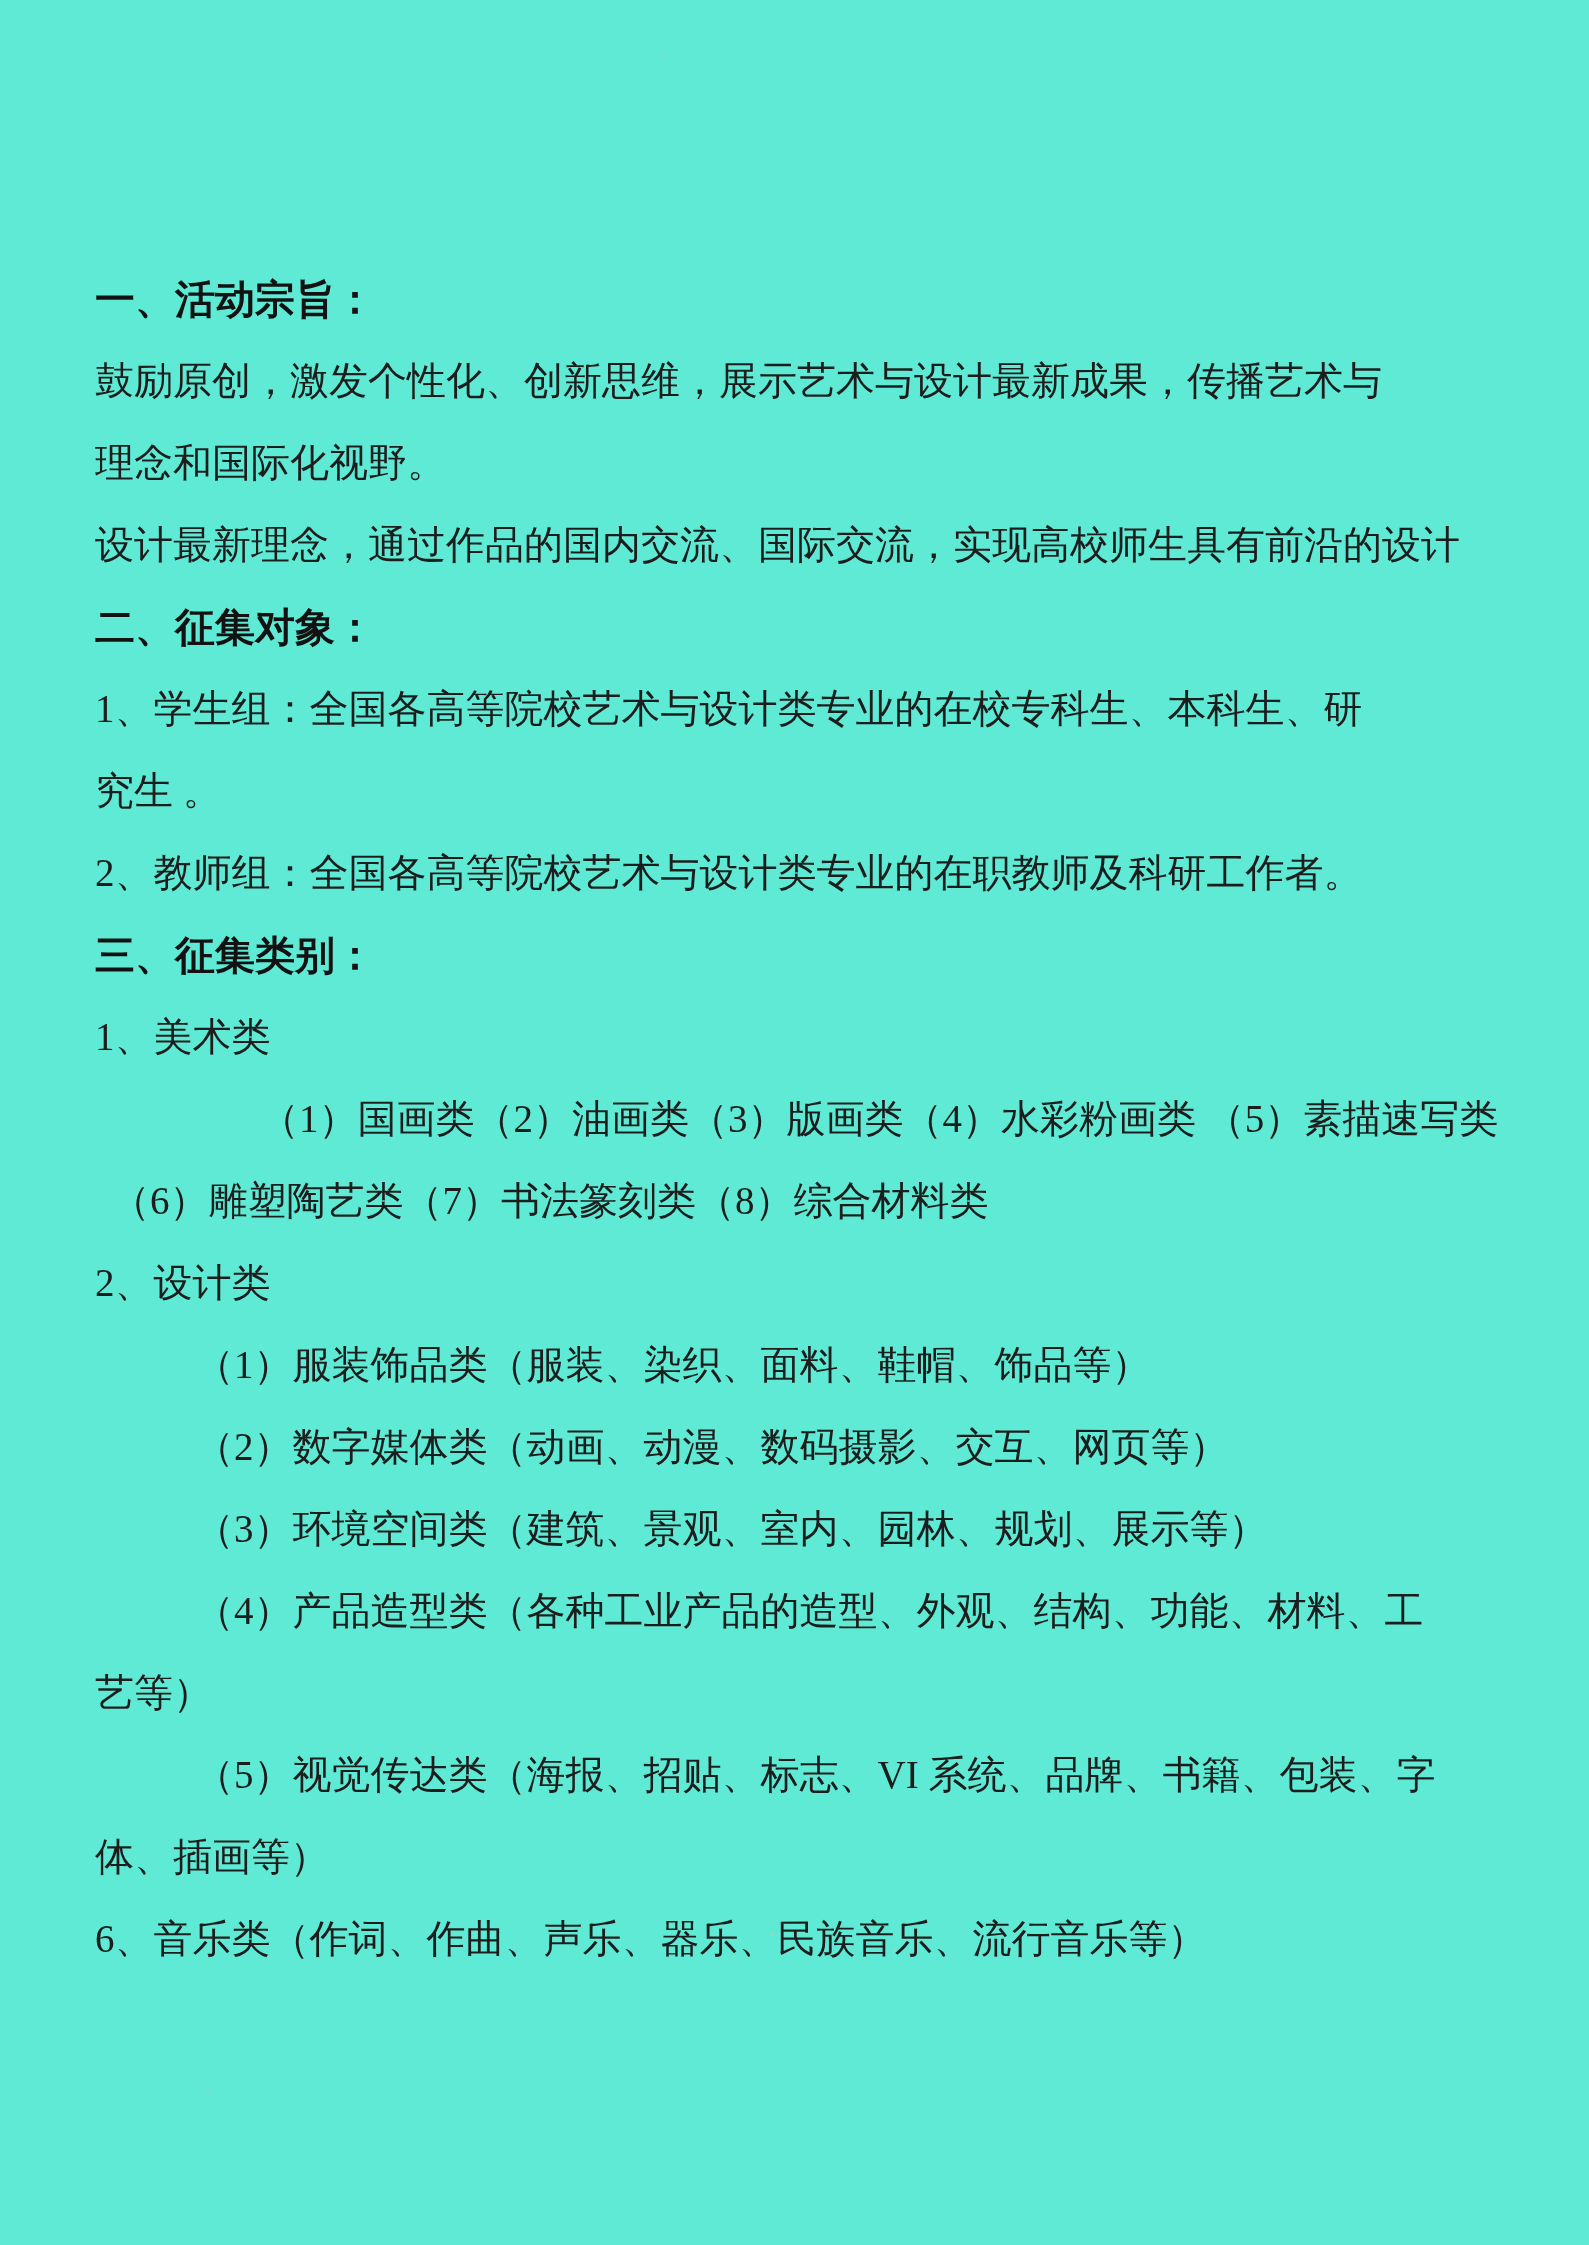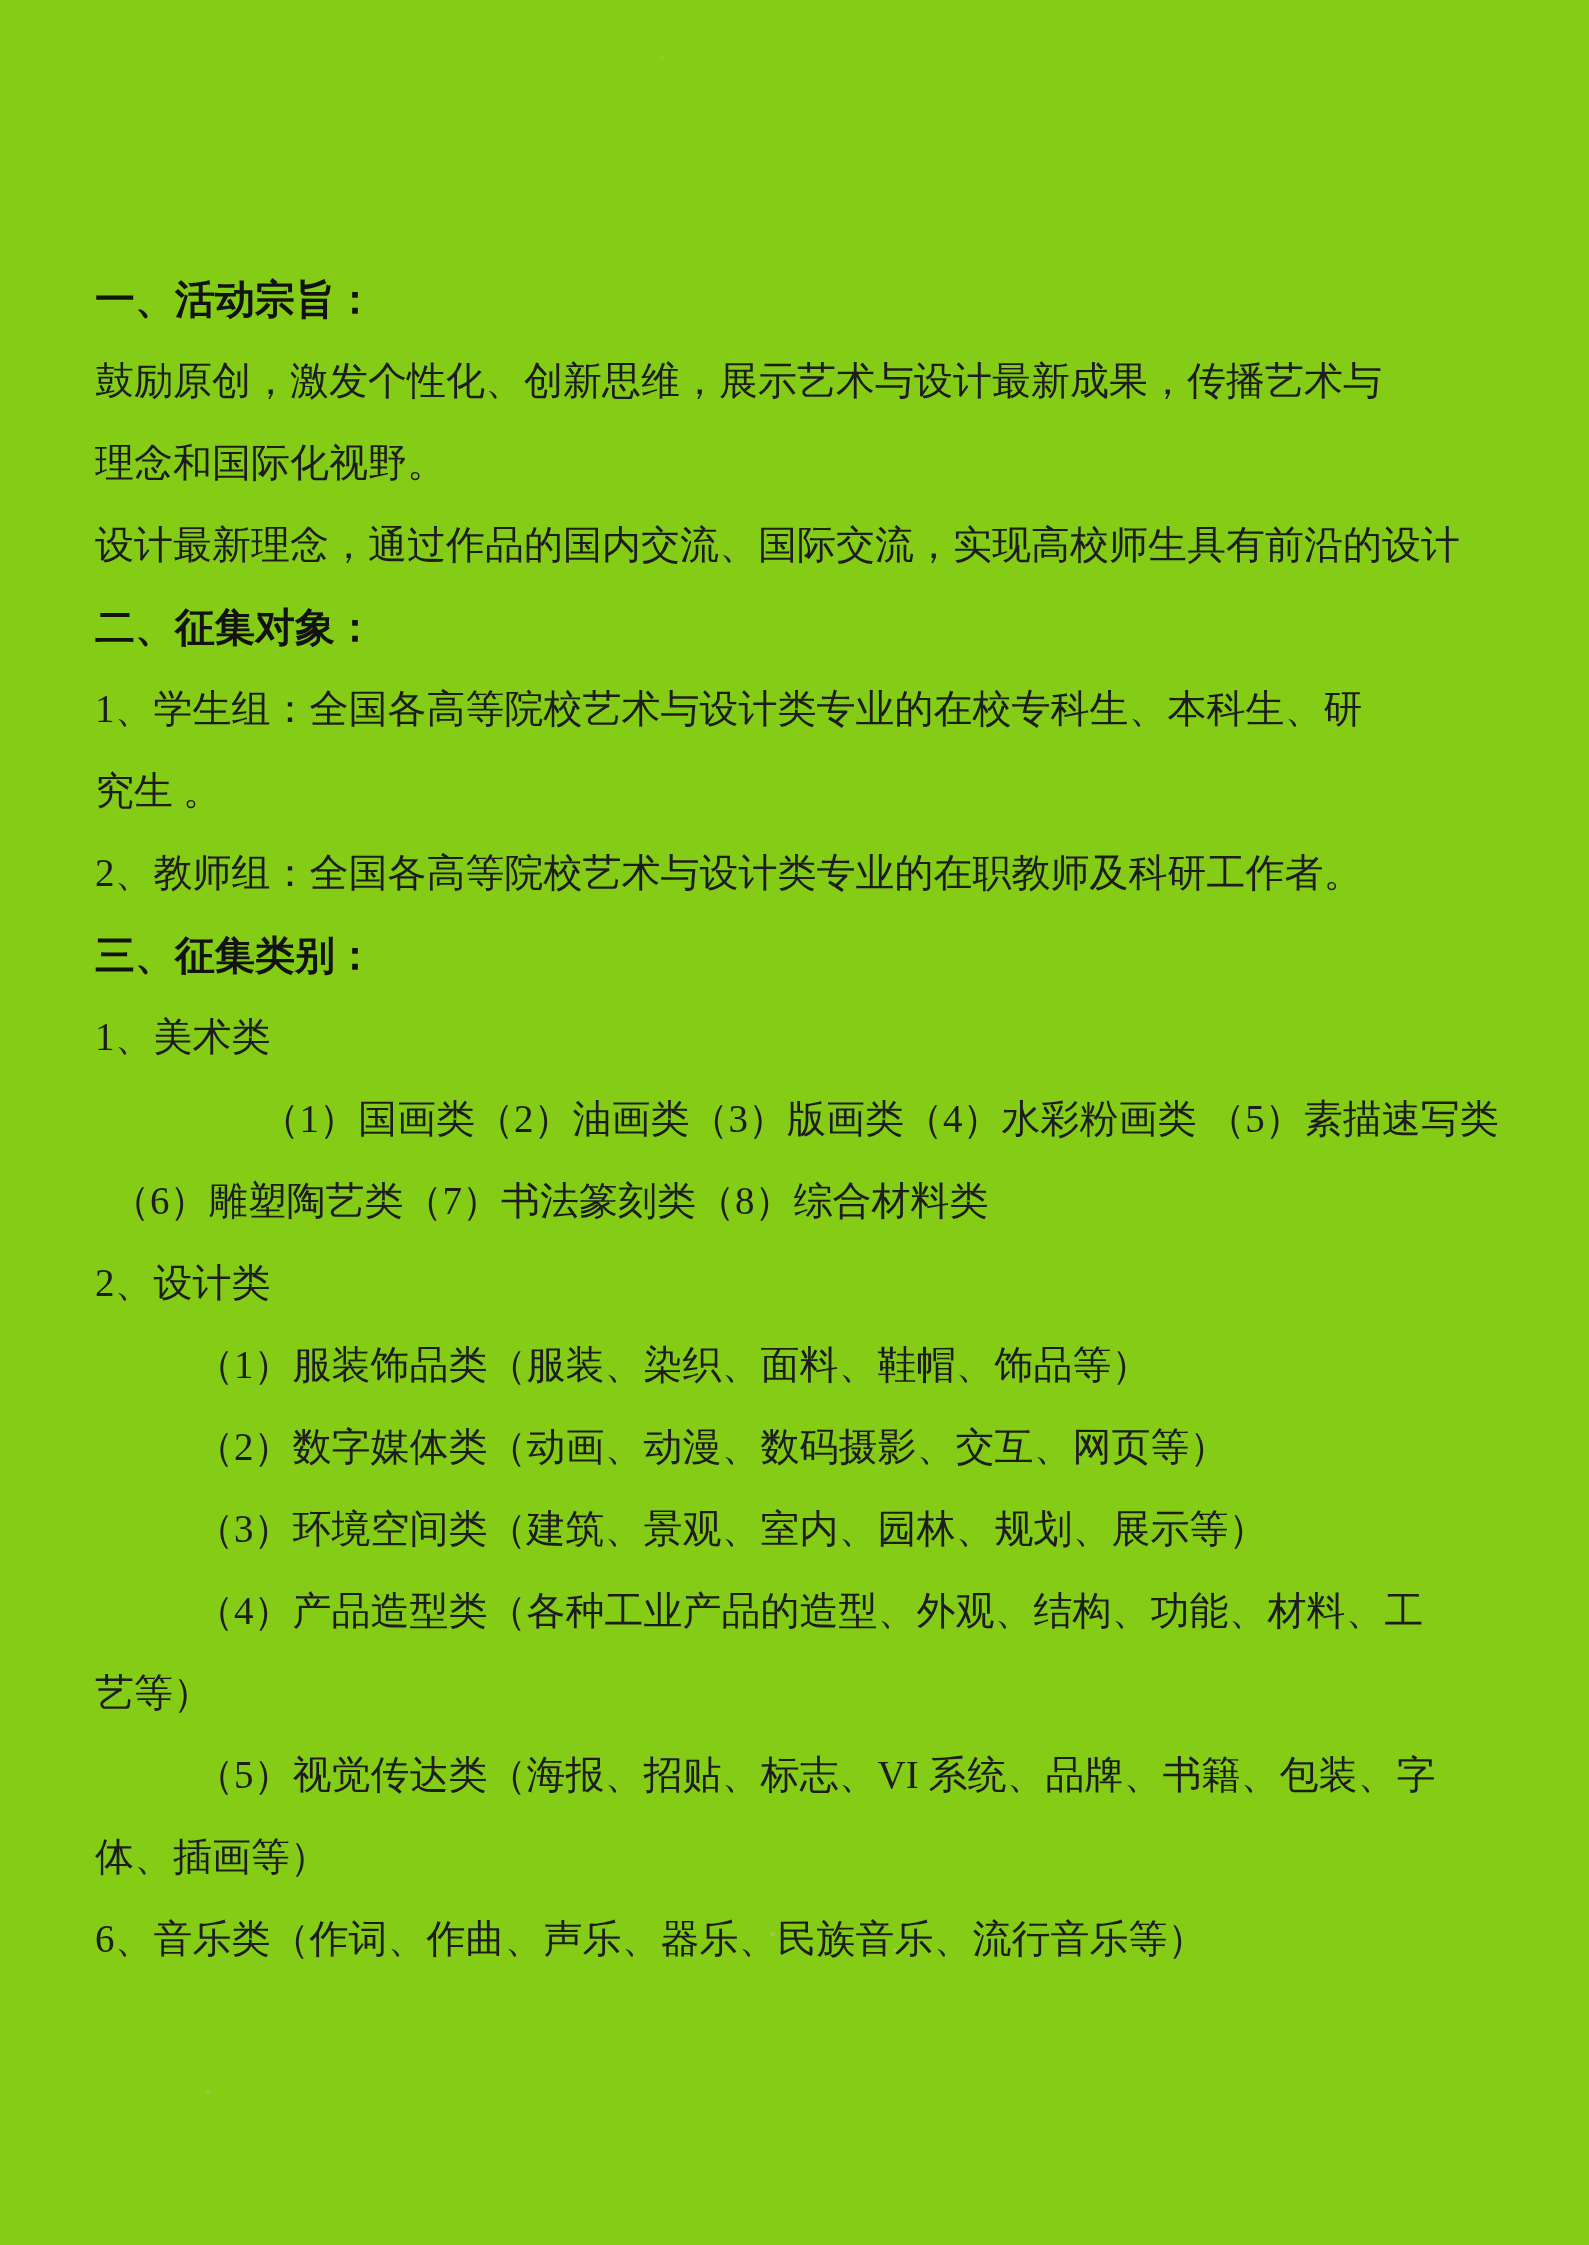--- a/index.html
+++ b/index.html
@@ -3,21 +3,21 @@
 <meta charset="utf-8">
 <style>
   html, body {
     margin: 0;
     padding: 0;
   }
   .page {
     position: relative;
     width: 1589px;
     height: 2245px;
-    background: #84cc16;
+    background: #5eead4;
     overflow: hidden;
     box-sizing: border-box;
   }
   .content {
     position: absolute;
     left: 95px;
     top: 258px;
     right: 90px;
   }
   .line {
@@ -31,21 +31,21 @@
   }
   .heading {
     font-family: "Liberation Sans", sans-serif;
     font-weight: 700;
     font-size: 40px;
     color: #121212;
   }
   
   .i0 { margin-left: 0; }
   .i1 { }  
-  .i2 { margin-left: 165px; text-align: center; }  
+  .i2 { margin-left: 165px; }  
   .i3 { margin-left: 100px; }  
   .i6 { margin-left: 16px; }    
   
   .artifact {
     position: absolute;
     background: #c9c9c4;
     border-radius: 50%;
     opacity: 0.35;
   }
   .a1 { left: 770px; top: 1932px; width: 5px; height: 4px; }

